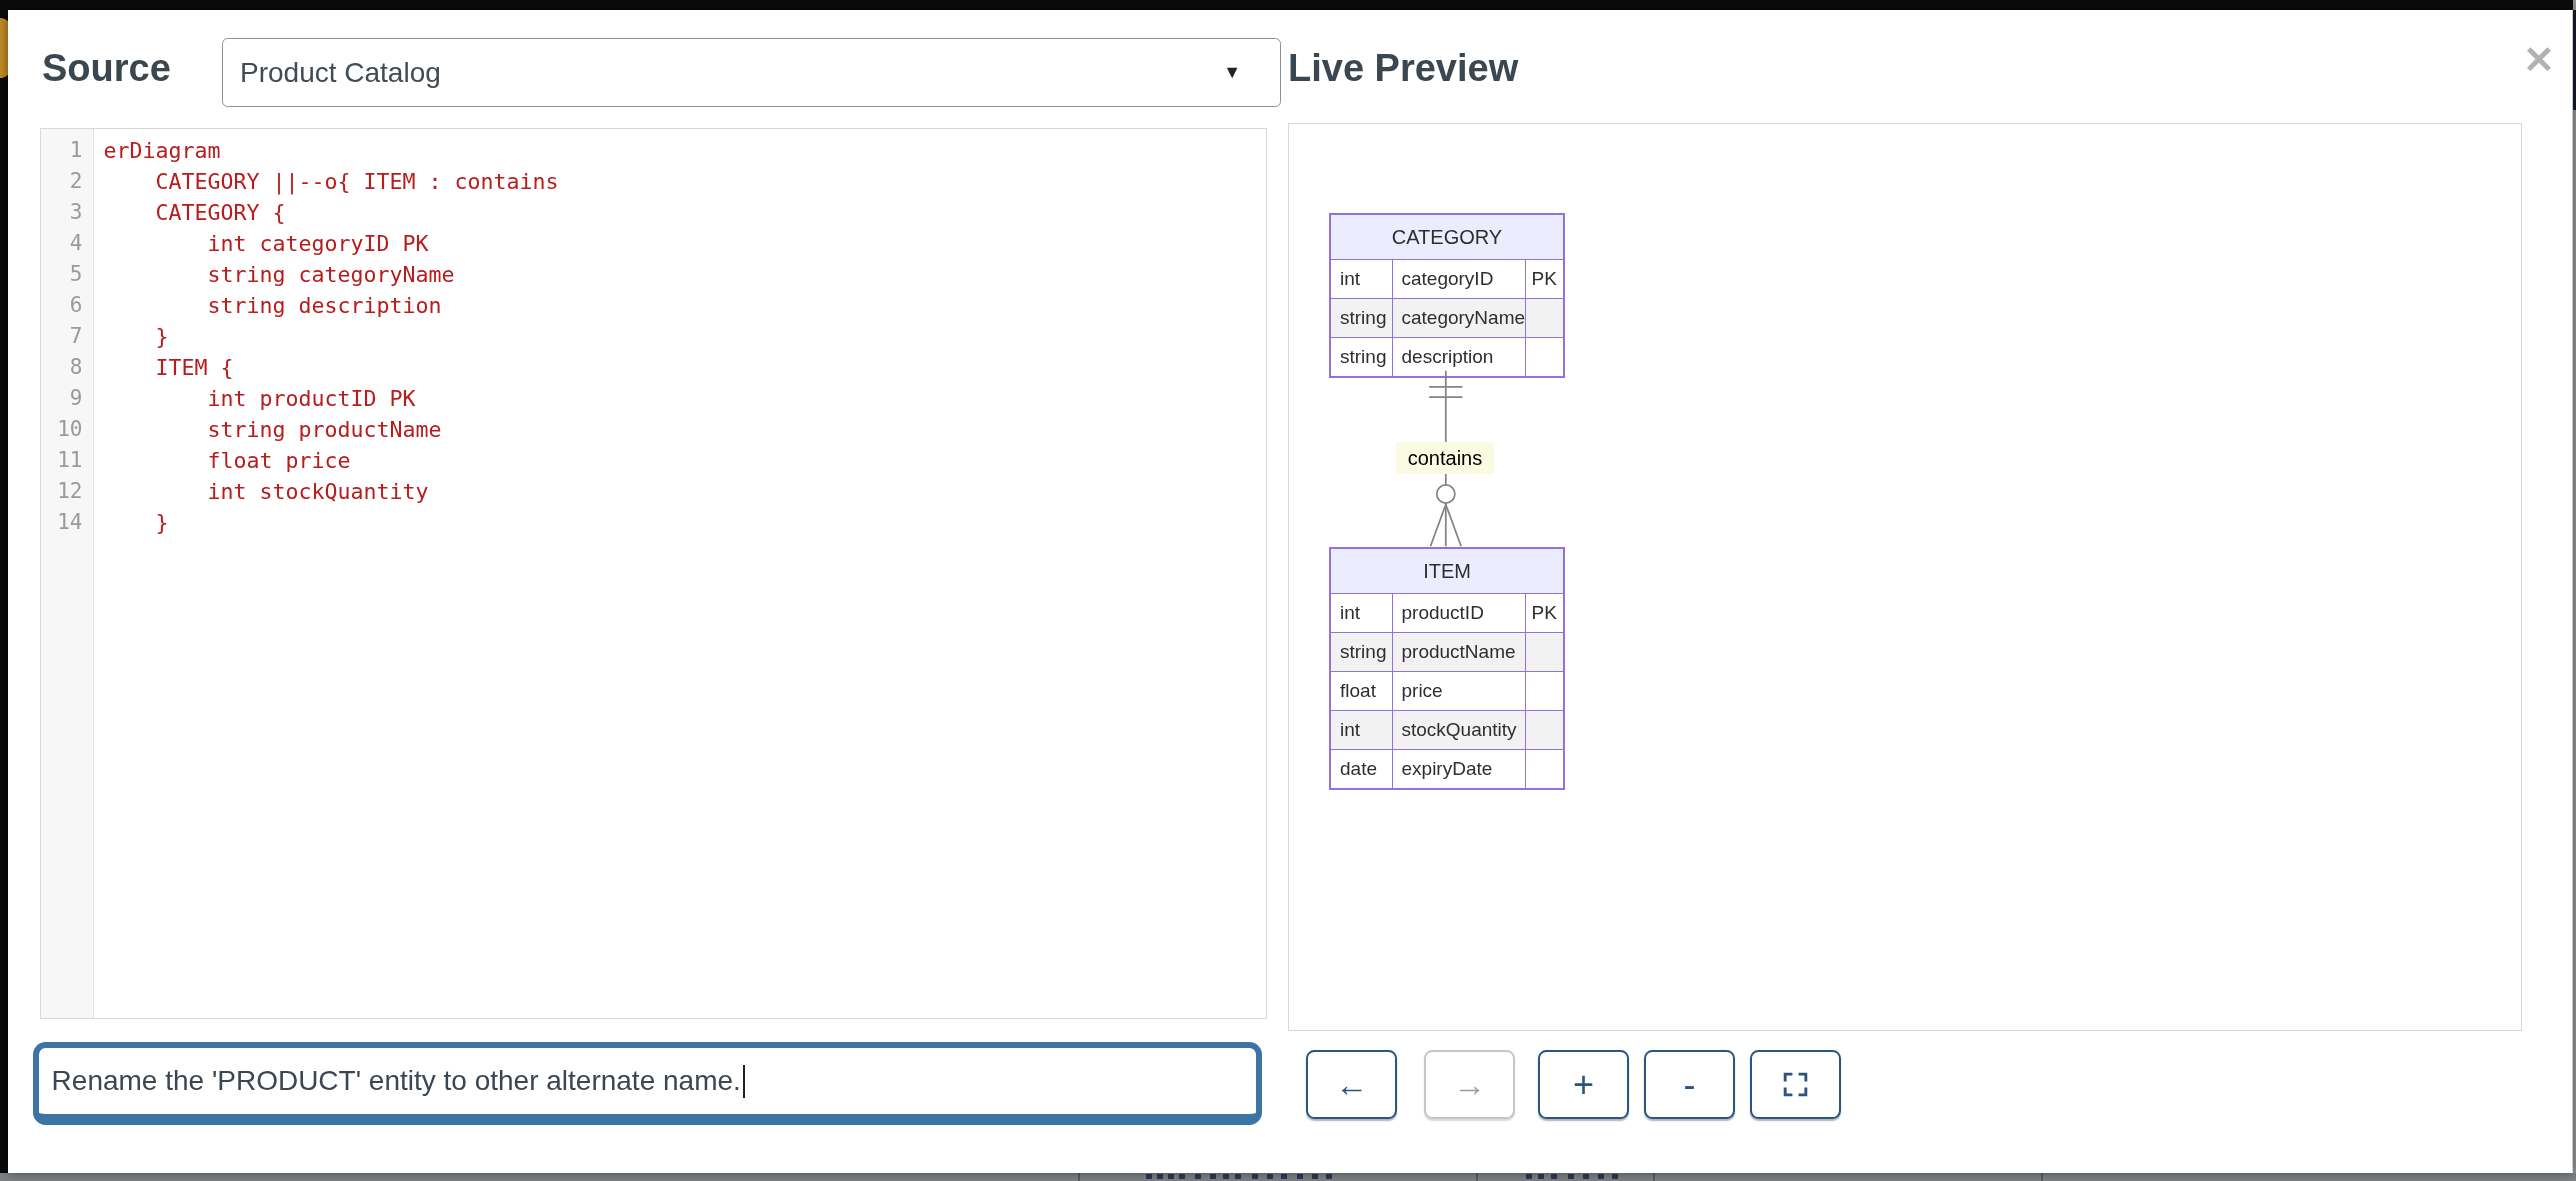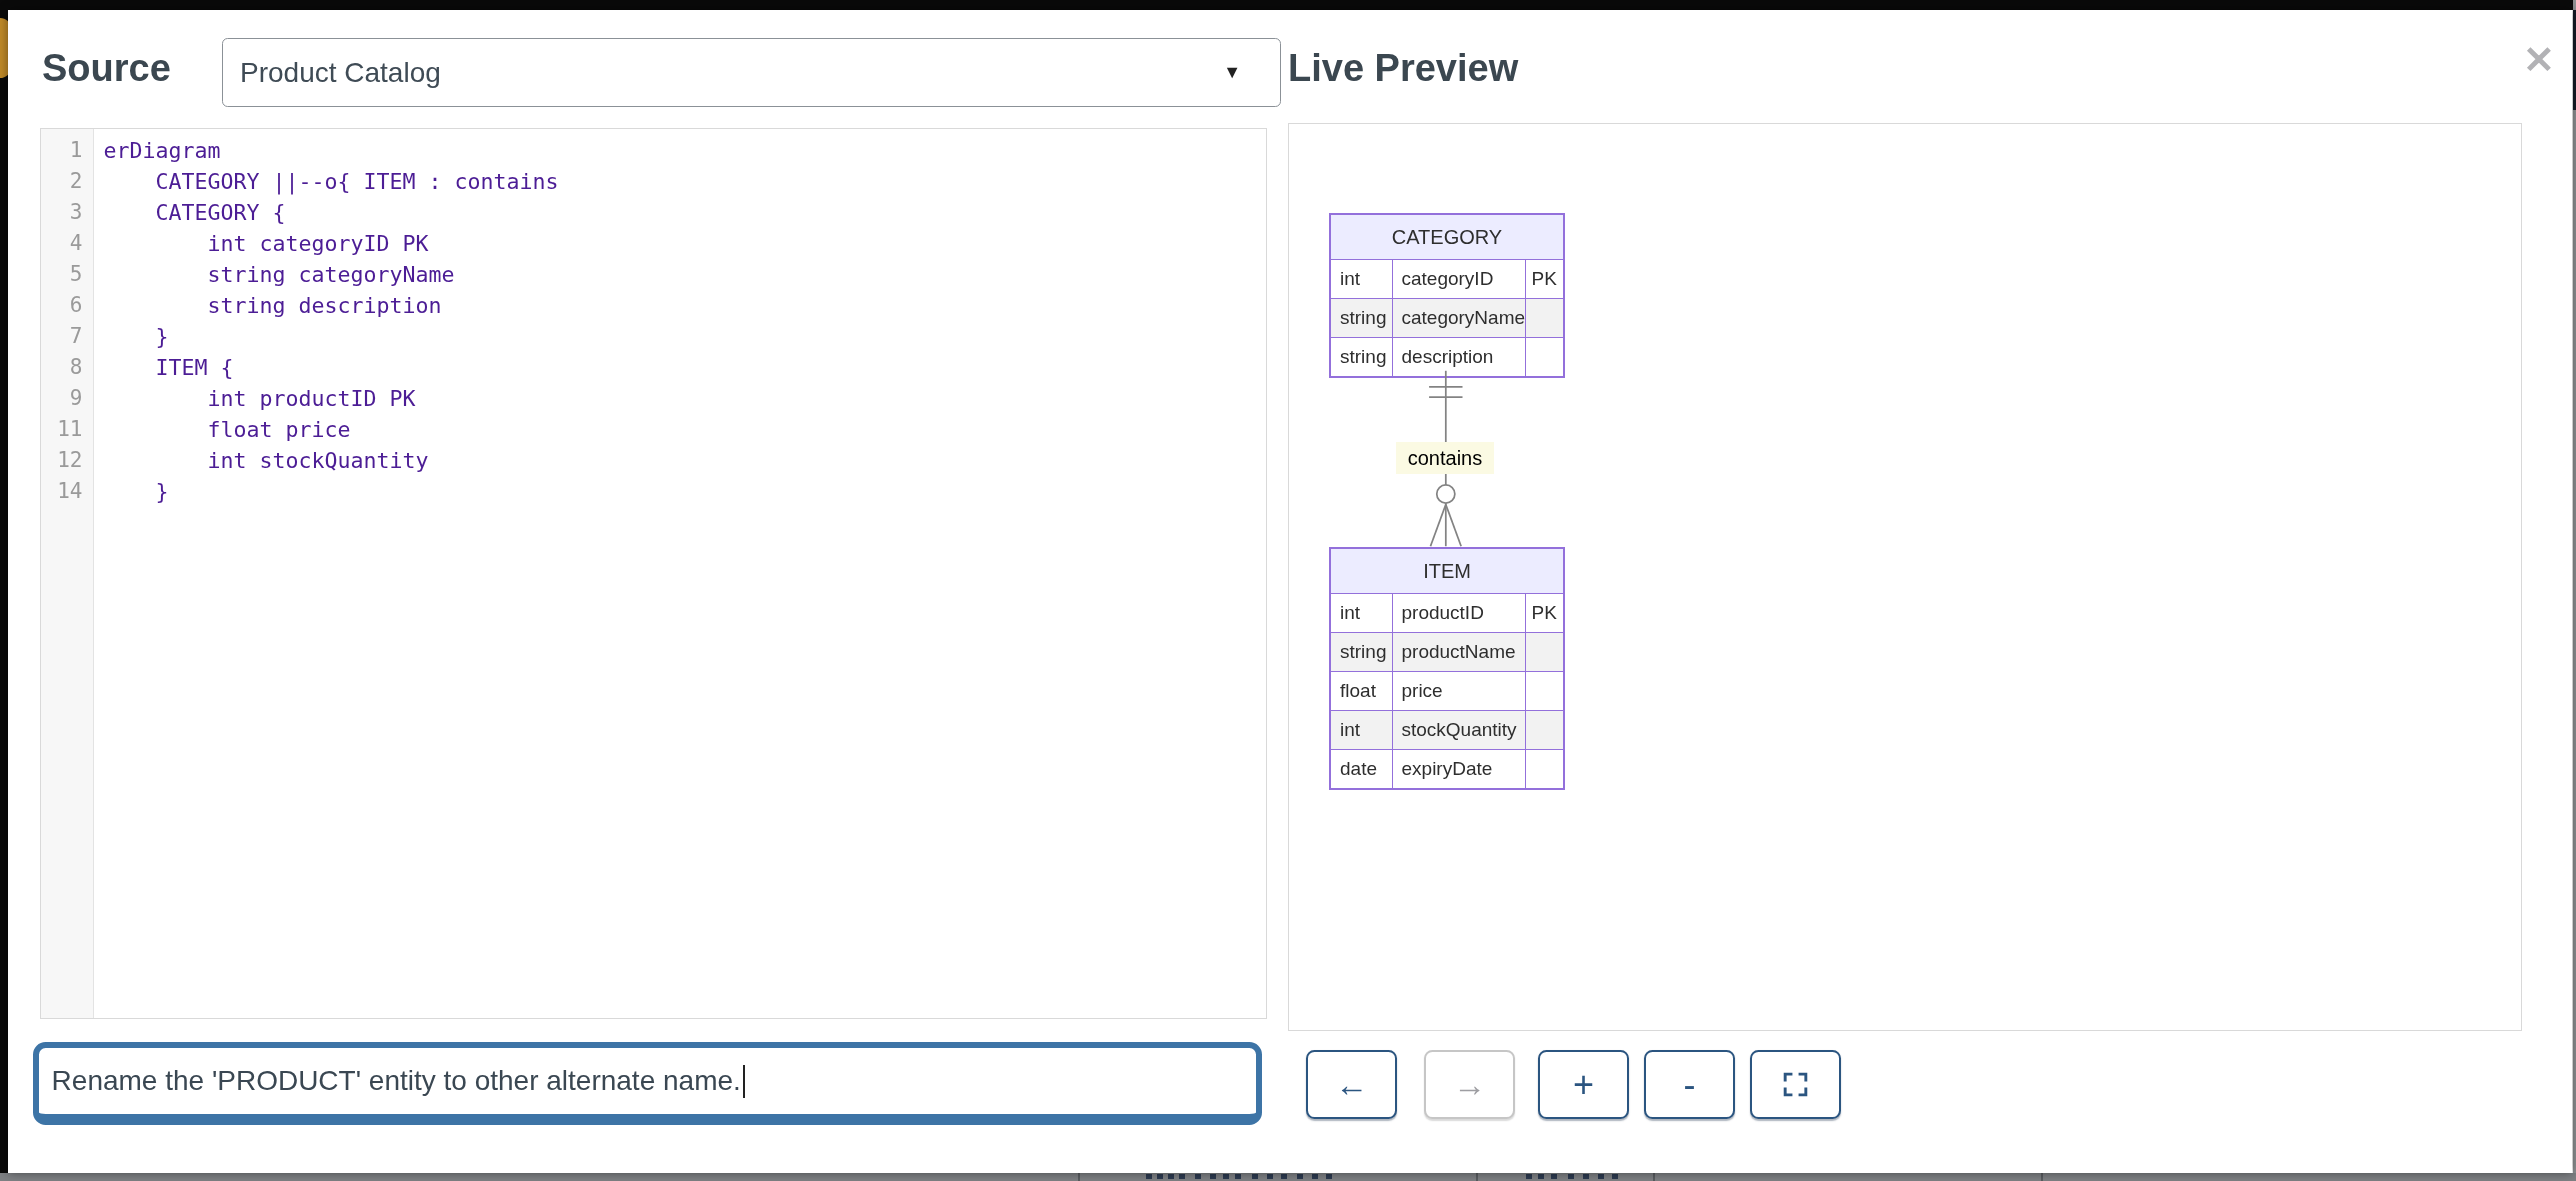--- a/index.html
+++ b/index.html
@@ -41,21 +41,21 @@
   .selector-caret{font-size:18px;color:#222;padding-right:39px;}
 
   
   .editor{left:40px;top:128px;width:1225px;height:889px;border:1.4px solid #d9d9d9;background:#fff;}
   .gutter-bg{position:absolute;left:0;top:0;bottom:0;width:52px;background:#f7f7f7;
     border-right:0.7px solid #e3e3e3;}
   #code-lines{position:absolute;left:0;top:5.6px;right:0;}
   .code-line{display:flex;height:31px;align-items:center;}
   .code-line .ln{width:52px;box-sizing:border-box;text-align:right;padding-right:10.5px;
     color:#9a9a9a;font:21px "DejaVu Sans Mono", monospace;flex:none;}
-  .code-line .code{white-space:pre;font:21.6px "DejaVu Sans Mono", monospace;color:#4c1d95;
+  .code-line .code{white-space:pre;font:21.6px "DejaVu Sans Mono", monospace;color:#b91c1c;
     padding-left:10.5px;}
 
   
   .prompt{left:33px;top:1042px;width:1229px;height:83px;box-sizing:border-box;
     border:6.3px solid #3d74a6;border-bottom-width:11px;border-radius:12.6px;background:#fff;
     display:flex;align-items:center;padding-left:12.6px;cursor:text;}
   .prompt-text{font-size:28px;color:#3a4752;}
   .caret-bar{display:inline-block;width:2.1px;height:33px;background:#222;margin-left:2.1px;
     vertical-align:middle;}
 
@@ -167,20 +167,24 @@
       </div>
       <div class="code-line">
         <span class="ln">8</span>
         <span class="code">    ITEM {</span>
       </div>
       <div class="code-line">
         <span class="ln">9</span>
         <span class="code">        int productID PK</span>
       </div>
       <div class="code-line">
+        <span class="ln">10</span>
+        <span class="code">        string productName</span>
+      </div>
+      <div class="code-line">
         <span class="ln">11</span>
         <span class="code">        float price</span>
       </div>
       <div class="code-line">
         <span class="ln">12</span>
         <span class="code">        int stockQuantity</span>
       </div>
       <div class="code-line">
         <span class="ln">14</span>
         <span class="code">    }</span>

